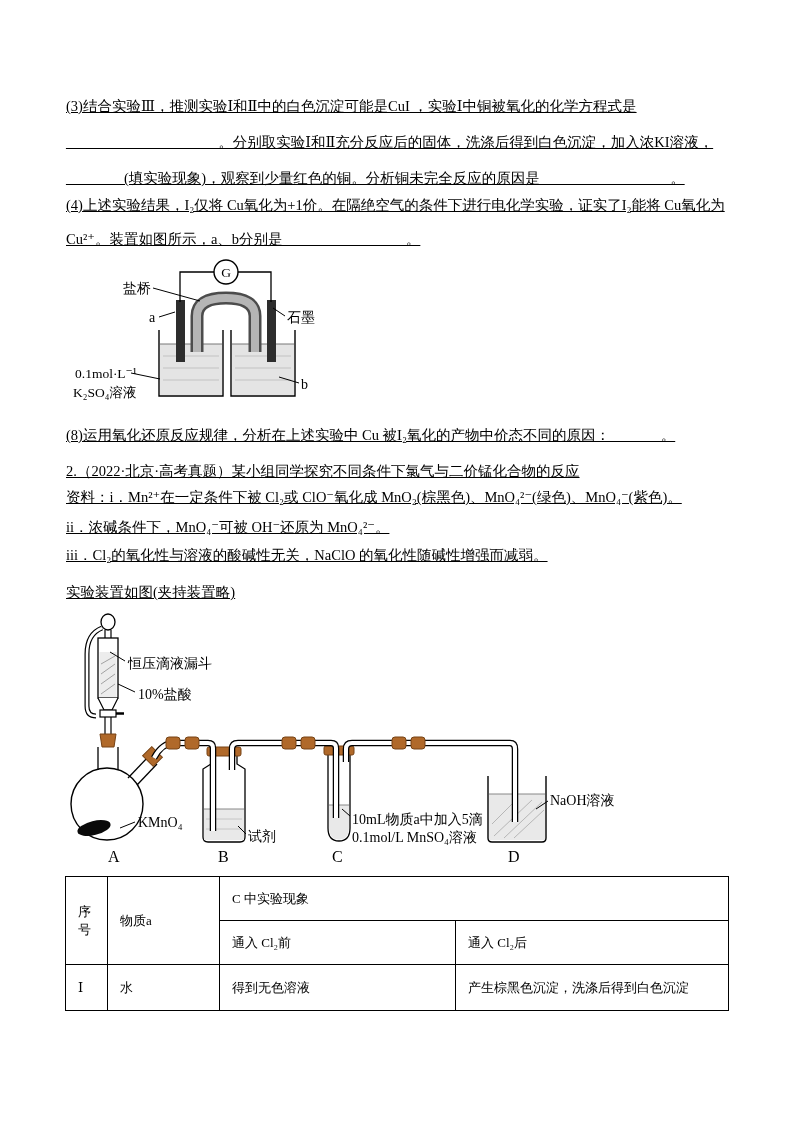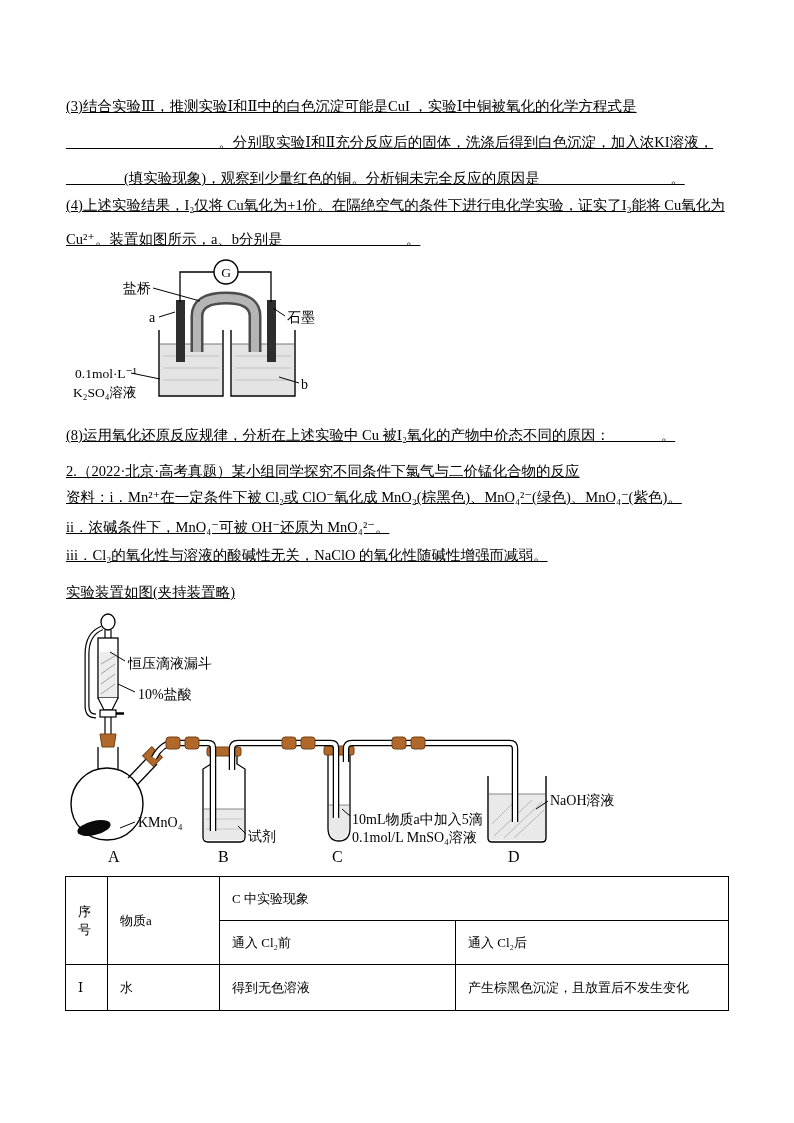--- a/index.html
+++ b/index.html
@@ -212,18 +212,18 @@
       <td colspan="2" class="h44">C 中实验现象</td>
     </tr>
     <tr>
       <td class="h44">通入 Cl₂前</td>
       <td class="h44">通入 Cl₂后</td>
     </tr>
     <tr>
       <td class="h46">Ⅰ</td>
       <td>水</td>
       <td>得到无色溶液</td>
-      <td>产生棕黑色沉淀，且放置后不发生变化</td>
+      <td>产生棕黑色沉淀，洗涤后得到白色沉淀</td>
     </tr>
   </tbody>
     </table>
 
 </div>
 
 </body></html>

